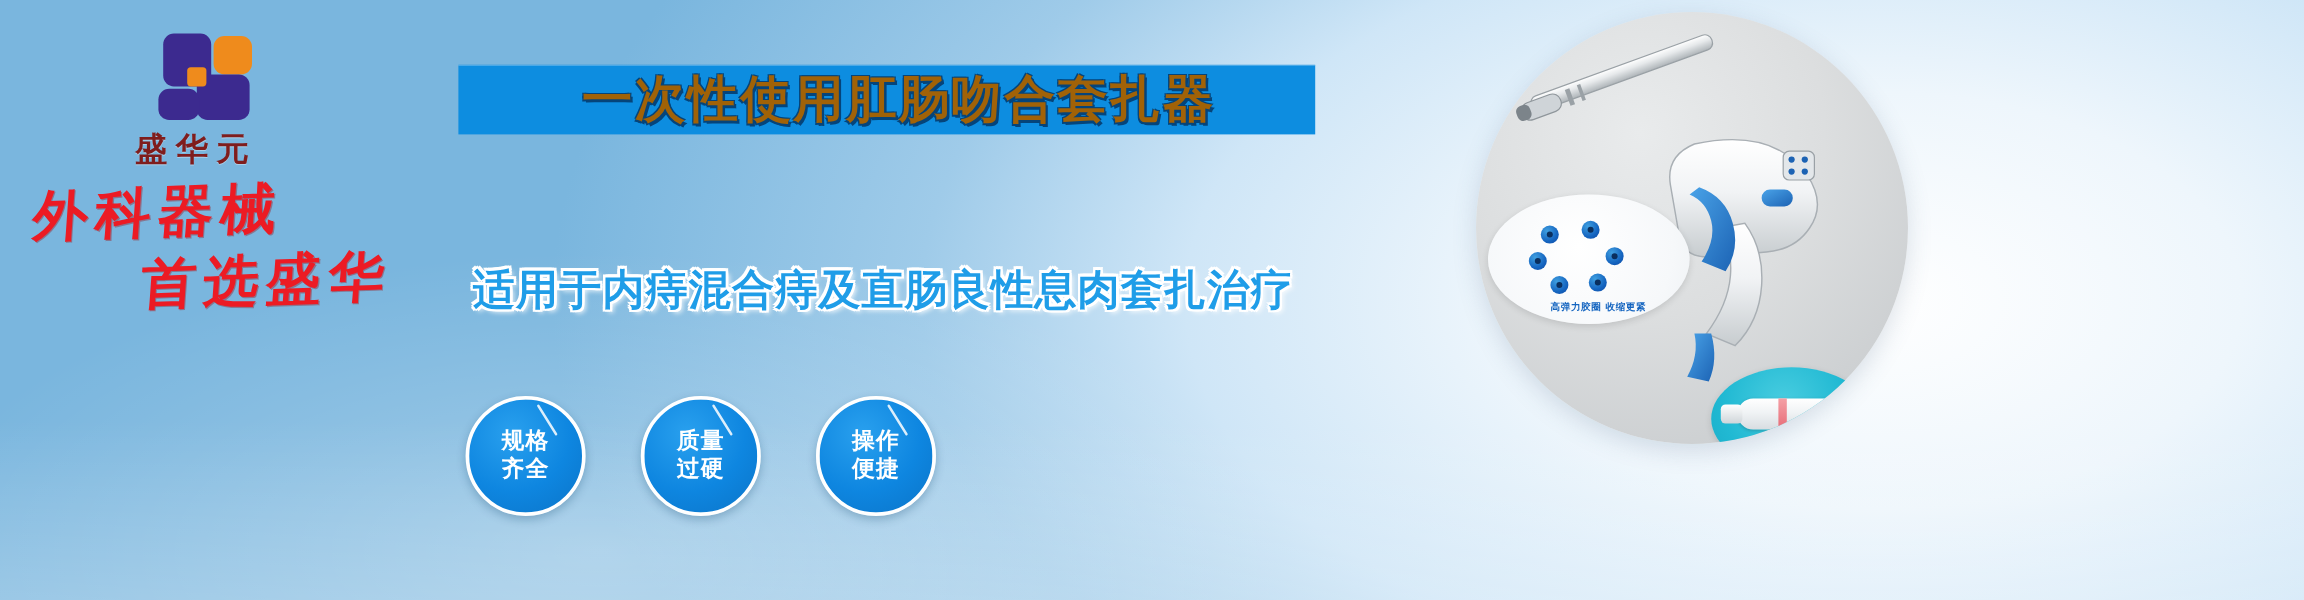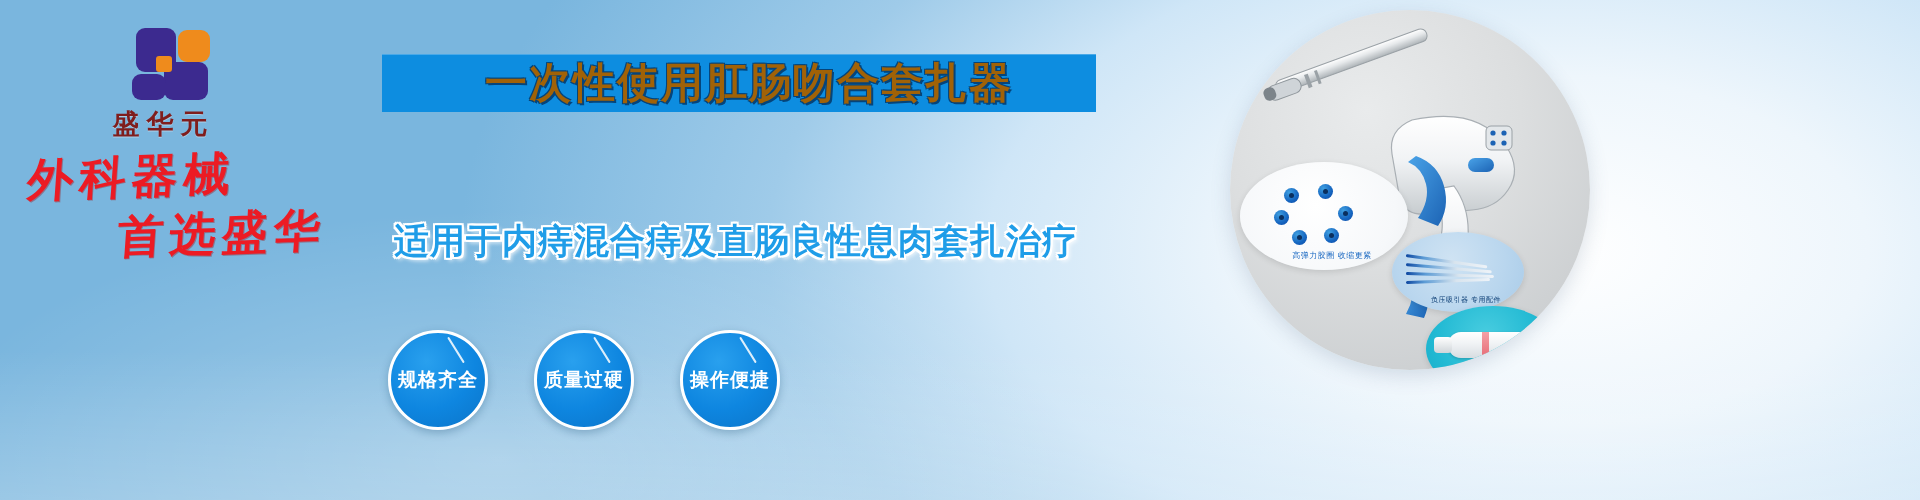--- a/index.html
+++ b/index.html
@@ -88,21 +88,21 @@
     margin-top: 12px;
   }
 
   
   .features { position:absolute; left:388px; top:330px; display:flex; gap:46px; }
   .feature {
     position:relative; width:100px; height:100px; border-radius:50%;
     background:radial-gradient(circle at 38% 30%, #29a0ee 0%, #0e86e0 55%, #0b74c8 100%);
     border:3px solid #ffffff;
     box-shadow:0 3px 8px rgba(8,60,100,.28);
-    display:flex; flex-direction:row; align-items:center; justify-content:center;
+    display:flex; flex-direction:column; align-items:center; justify-content:center;
     color:#fff;
     font-family:"DejaVu Sans", sans-serif;
     font-size:19px; font-weight:700; line-height:1.25; letter-spacing:1px;
   }
   .feature::after {
     content:""; position:absolute; right:14px; top:16px; width:30px; height:2px;
     background:rgba(255,255,255,.85); transform:rotate(58deg); border-radius:2px;
   }
 
   
@@ -126,21 +126,21 @@
     position:absolute; width:15px; height:15px; border-radius:50%;
     background:radial-gradient(circle at 35% 30%, #3f9fe0 0%, #1565c0 60%, #0d47a1 100%);
   }
   .ring-dot::after {
     content:""; position:absolute; left:5px; top:5px; width:5px; height:5px;
     border-radius:50%; background:#0a2f5e;
   }
   .inset-caption {
     position:absolute; left:16px; right:0; bottom:9px; text-align:center;
     color:#1565c0; font-family:"DejaVu Sans", sans-serif;
-    font-size:8px; font-weight:400; letter-spacing:.5px; white-space:nowrap;
+    font-size:8px; font-weight:700; letter-spacing:.5px; white-space:nowrap;
   }
   .inset.needles {
     left:162px; top:222px; width:132px; height:80px;
     background:radial-gradient(circle at 45% 35%, #cfe3f3 0%, #b9d6ee 60%, #a9cbe8 100%);
   }
   .needle {
     position:absolute; height:3px; border-radius:2px;
     background:linear-gradient(to right, #0d47a1 0%, #5b9bd5 22%, #d8e4ee 60%, #eef3f8 100%);
     transform-origin:left center;
   }
@@ -255,27 +255,20 @@
     <div class="inset rings">
       <span class="ring-dot" style="left:44px; top:26px;"></span>
       <span class="ring-dot" style="left:78px; top:22px;"></span>
       <span class="ring-dot" style="left:98px; top:44px;"></span>
       <span class="ring-dot" style="left:84px; top:66px;"></span>
       <span class="ring-dot" style="left:52px; top:68px;"></span>
       <span class="ring-dot" style="left:34px; top:48px;"></span>
       <span class="inset-caption">高弹力胶圈 收缩更紧</span>
     </div>
 
-    <div class="inset needles">
-      <span class="needle" style="left:14px; top:22px; width:82px; transform:rotate(8deg);"></span>
-      <span class="needle" style="left:14px; top:31px; width:86px; transform:rotate(5deg);"></span>
-      <span class="needle" style="left:14px; top:40px; width:88px; transform:rotate(2deg);"></span>
-      <span class="needle" style="left:14px; top:49px; width:84px; transform:rotate(-2deg);"></span>
-      <span class="inset-caption dark">负压吸引器 专用配件</span>
-    </div>
 
     <div class="inset device">
       <span class="dev-body"></span>
       <span class="dev-band"></span>
       <span class="dev-tip"></span>
     </div>
 
   </div>
 
 </div>

